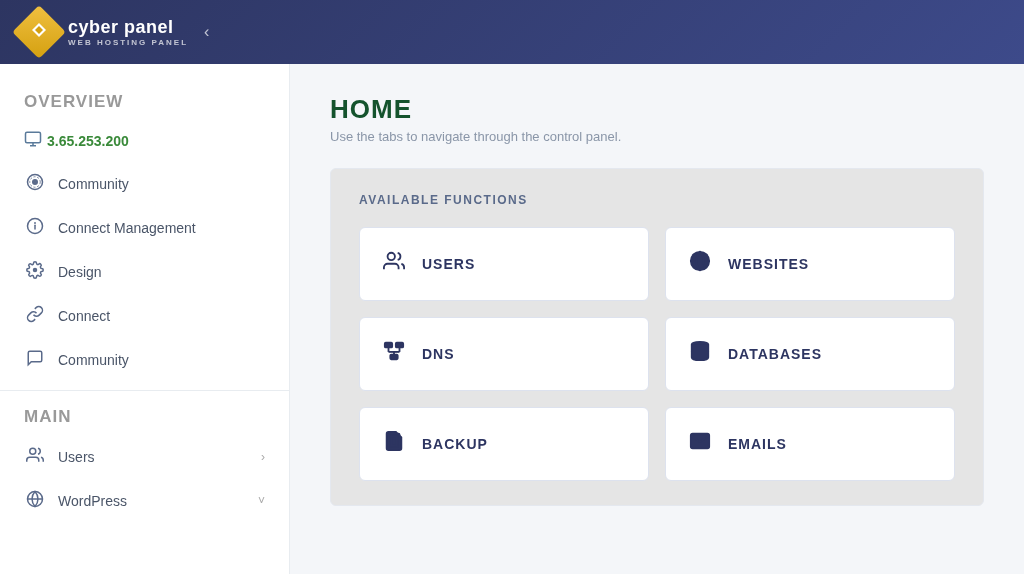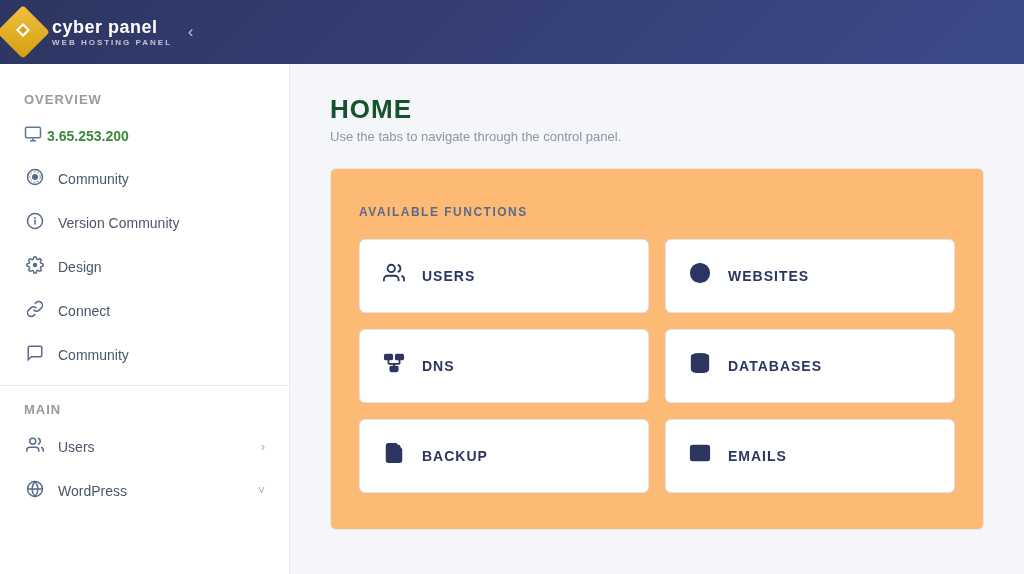--- a/index.html
+++ b/index.html
@@ -4,21 +4,21 @@
   <style>
     * { margin: 0; padding: 0; box-sizing: border-box; }
     body { font-family: 'Segoe UI', Arial, sans-serif; display: flex; flex-direction: column; height: 574px; overflow: hidden; background: #f4f6f9; }
 
     
     .header {
       background: linear-gradient(135deg, #2d3561 0%, #3d4a8a 100%);
       height: 64px;
       display: flex;
       align-items: center;
-      padding: 0 4px;
+      padding: 0 20px;
       flex-shrink: 0;
     }
     .header-logo {
       display: flex;
       align-items: center;
       gap: 10px;
     }
     .logo-diamond {
       width: 38px;
       height: 38px;
@@ -68,21 +68,21 @@
     
     .sidebar {
       width: 290px;
       background: white;
       border-right: 1px solid #e8ecf0;
       overflow-y: auto;
       flex-shrink: 0;
       padding: 20px 0;
     }
     .sidebar-section-label {
-      font-size: 13px;
+      font-size: 17px;
       font-weight: 700;
       color: #999;
       letter-spacing: 1px;
       padding: 8px 24px 8px;
       text-transform: uppercase;
     }
     .sidebar-item {
       display: flex;
       align-items: center;
       gap: 12px;
@@ -130,24 +130,24 @@
       letter-spacing: 1px;
       text-transform: uppercase;
     }
     .page-subtitle {
       font-size: 13px;
       color: #8a96a8;
       margin-top: 4px;
       margin-bottom: 24px;
     }
     .card {
-      background: #fdba74;
+      background: #e5e5e5;
       border-radius: 6px;
       border: 1px solid #e4e8ef;
-      padding: 36px 28px;
+      padding: 24px 28px;
     }
     .available-functions-label {
       font-size: 12px;
       font-weight: 700;
       color: #5a6a8a;
       letter-spacing: 1.5px;
       text-transform: uppercase;
       margin-bottom: 20px;
     }
     .functions-grid {
@@ -232,21 +232,21 @@
     </div>
 
     <div class="sidebar-item">
       <span class="item-icon">
         <svg width="18" height="18" viewBox="0 0 24 24" fill="#5a6a8a">
           <circle cx="12" cy="12" r="10" fill="none" stroke="#5a6a8a" stroke-width="2"></circle>
           <line x1="12" y1="8" x2="12" y2="8" stroke="#5a6a8a" stroke-width="2.5" stroke-linecap="round"></line>
           <line x1="12" y1="11" x2="12" y2="16" stroke="#5a6a8a" stroke-width="2" stroke-linecap="round"></line>
         </svg>
       </span>
-      <span class="item-label">Version Community</span>
+      <span class="item-label">Connect Management</span>
     </div>
 
     <div class="sidebar-item">
       <span class="item-icon">
         <svg width="18" height="18" viewBox="0 0 24 24" fill="#5a6a8a">
           <circle cx="12" cy="12" r="3" fill="#5a6a8a"></circle>
           <path d="M19.4 15a1.65 1.65 0 0 0 .33 1.82l.06.06a2 2 0 0 1-2.83 2.83l-.06-.06a1.65 1.65 0 0 0-1.82-.33 1.65 1.65 0 0 0-1 1.51V21a2 2 0 0 1-4 0v-.09A1.65 1.65 0 0 0 9 19.4a1.65 1.65 0 0 0-1.82.33l-.06.06a2 2 0 0 1-2.83-2.83l.06-.06A1.65 1.65 0 0 0 4.68 15a1.65 1.65 0 0 0-1.51-1H3a2 2 0 0 1 0-4h.09A1.65 1.65 0 0 0 4.6 9a1.65 1.65 0 0 0-.33-1.82l-.06-.06a2 2 0 0 1 2.83-2.83l.06.06A1.65 1.65 0 0 0 9 4.68a1.65 1.65 0 0 0 1-1.51V3a2 2 0 0 1 4 0v.09a1.65 1.65 0 0 0 1 1.51 1.65 1.65 0 0 0 1.82-.33l.06-.06a2 2 0 0 1 2.83 2.83l-.06.06A1.65 1.65 0 0 0 19.4 9a1.65 1.65 0 0 0 1.51 1H21a2 2 0 0 1 0 4h-.09a1.65 1.65 0 0 0-1.51 1z" fill="none" stroke="#5a6a8a" stroke-width="2"></path>
         </svg>
       </span>
       <span class="item-label">Design</span>

